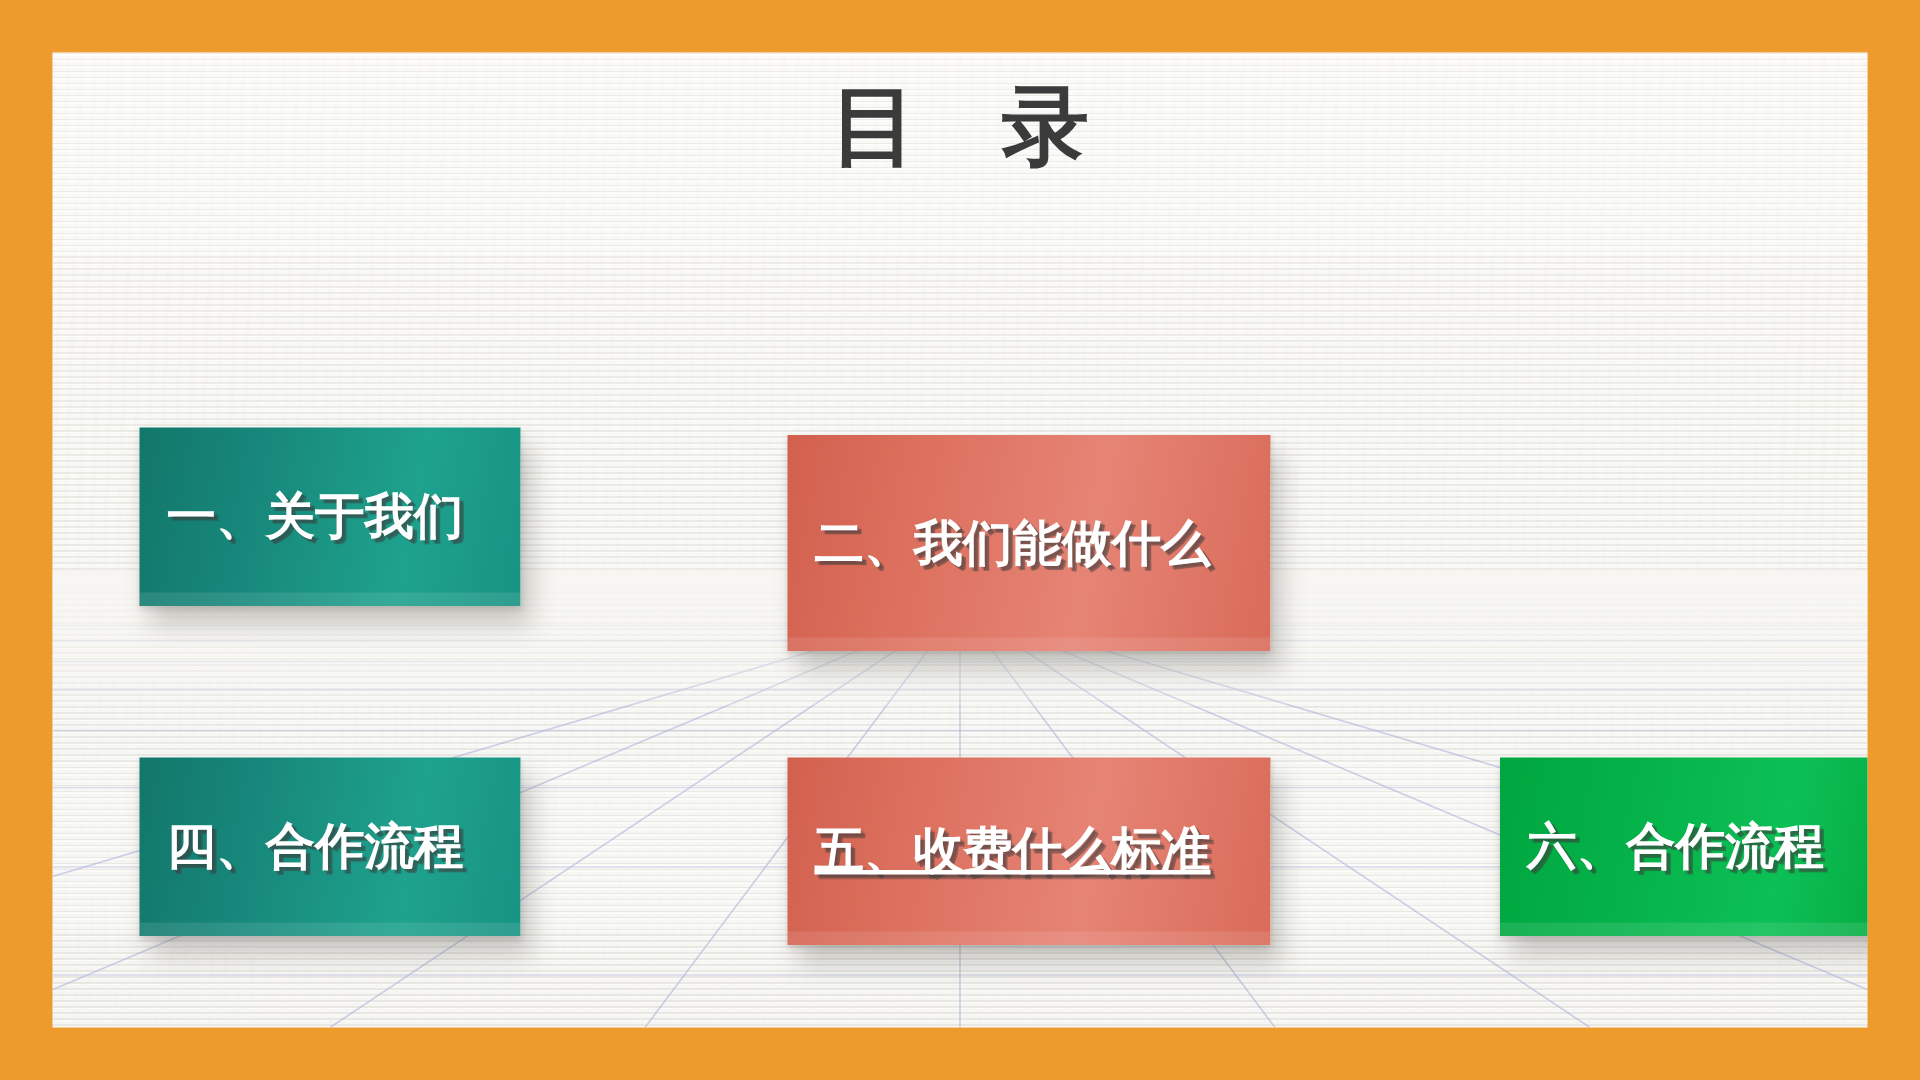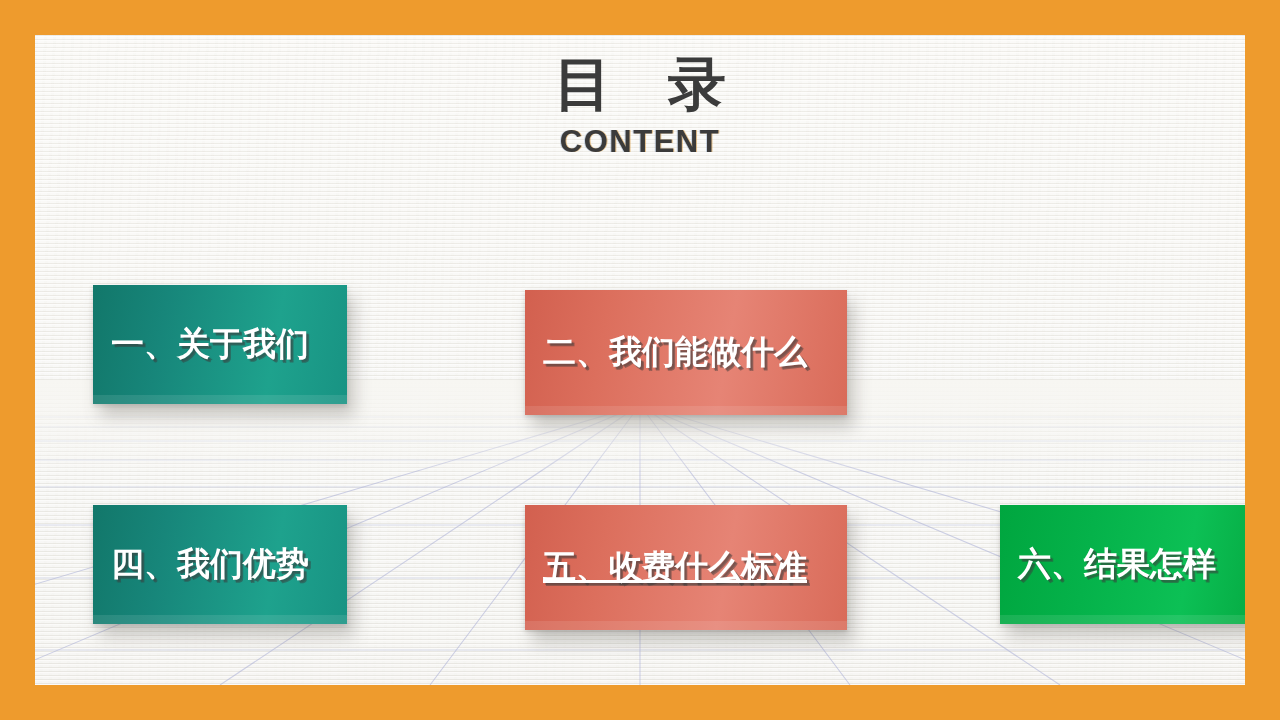--- a/index.html
+++ b/index.html
@@ -99,21 +99,21 @@
     position:absolute; left:0; right:0; bottom:0; height:9px;
     background:rgba(255,255,255,0.10);
   }
 
   .teal { background:linear-gradient(100deg,#12776a 0%,#17867a 28%,#1ea28d 70%,#189383 100%); }
   .red  { background:linear-gradient(100deg,#d2604f 0%,#dc6f5d 25%,#e68475 62%,#d96b59 100%); }
   .green{ background:linear-gradient(100deg,#00a63f 0%,#05b24a 35%,#0cc055 72%,#06ab43 100%); }
 
   
   #card-1{ left:58px;  top:250px; width:254px; height:119px; font-size:33px; }
-  #card-2{ left:490px; top:255px; width:322px; height:125px; font-size:33px; }
+  #card-2{ left:490px; top:255px; width:322px; height:144px; font-size:33px; }
   #card-3{ left:965px; top:250px; width:255px; height:119px; font-size:33px; }
   
   #card-4{ left:58px;  top:470px; width:254px; height:119px; font-size:33px; }
   #card-5{ left:490px; top:470px; width:322px; height:125px; font-size:33px;text-decoration:underline; }
   #card-6{ left:965px; top:470px; width:255px; height:119px; font-size:33px; }
 </style>
 </head>
 <body>
 
 <div id="slide">
@@ -147,33 +147,32 @@
           <line x1="0" y1="543" x2="1210" y2="543"></line>
           <line x1="0" y1="615" x2="1210" y2="615"></line>
         </g>
       </svg>
     </div>
 
     <div id="haze"></div>
 
     <div id="header">
       <div id="title">目 录</div>
-      <div id="subtitle">CONTENT</div>
     </div>
 
     <div id="card-1" class="card teal">
       <span class="lbl">一、关于我们</span>
     </div>
     <div id="card-2" class="card red">
       <span class="lbl">二、我们能做什么</span>
     </div>
     <div id="card-4" class="card teal">
-      <span class="lbl">四、我们优势</span>
+      <span class="lbl">四、合作流程</span>
     </div>
     <div id="card-5" class="card red">
       <span class="lbl">五、收费什么标准</span>
     </div>
     <div id="card-6" class="card green">
-      <span class="lbl">六、结果怎样</span>
+      <span class="lbl">六、合作流程</span>
     </div>
 
   </div>
 </div>
 
 </body></html>

